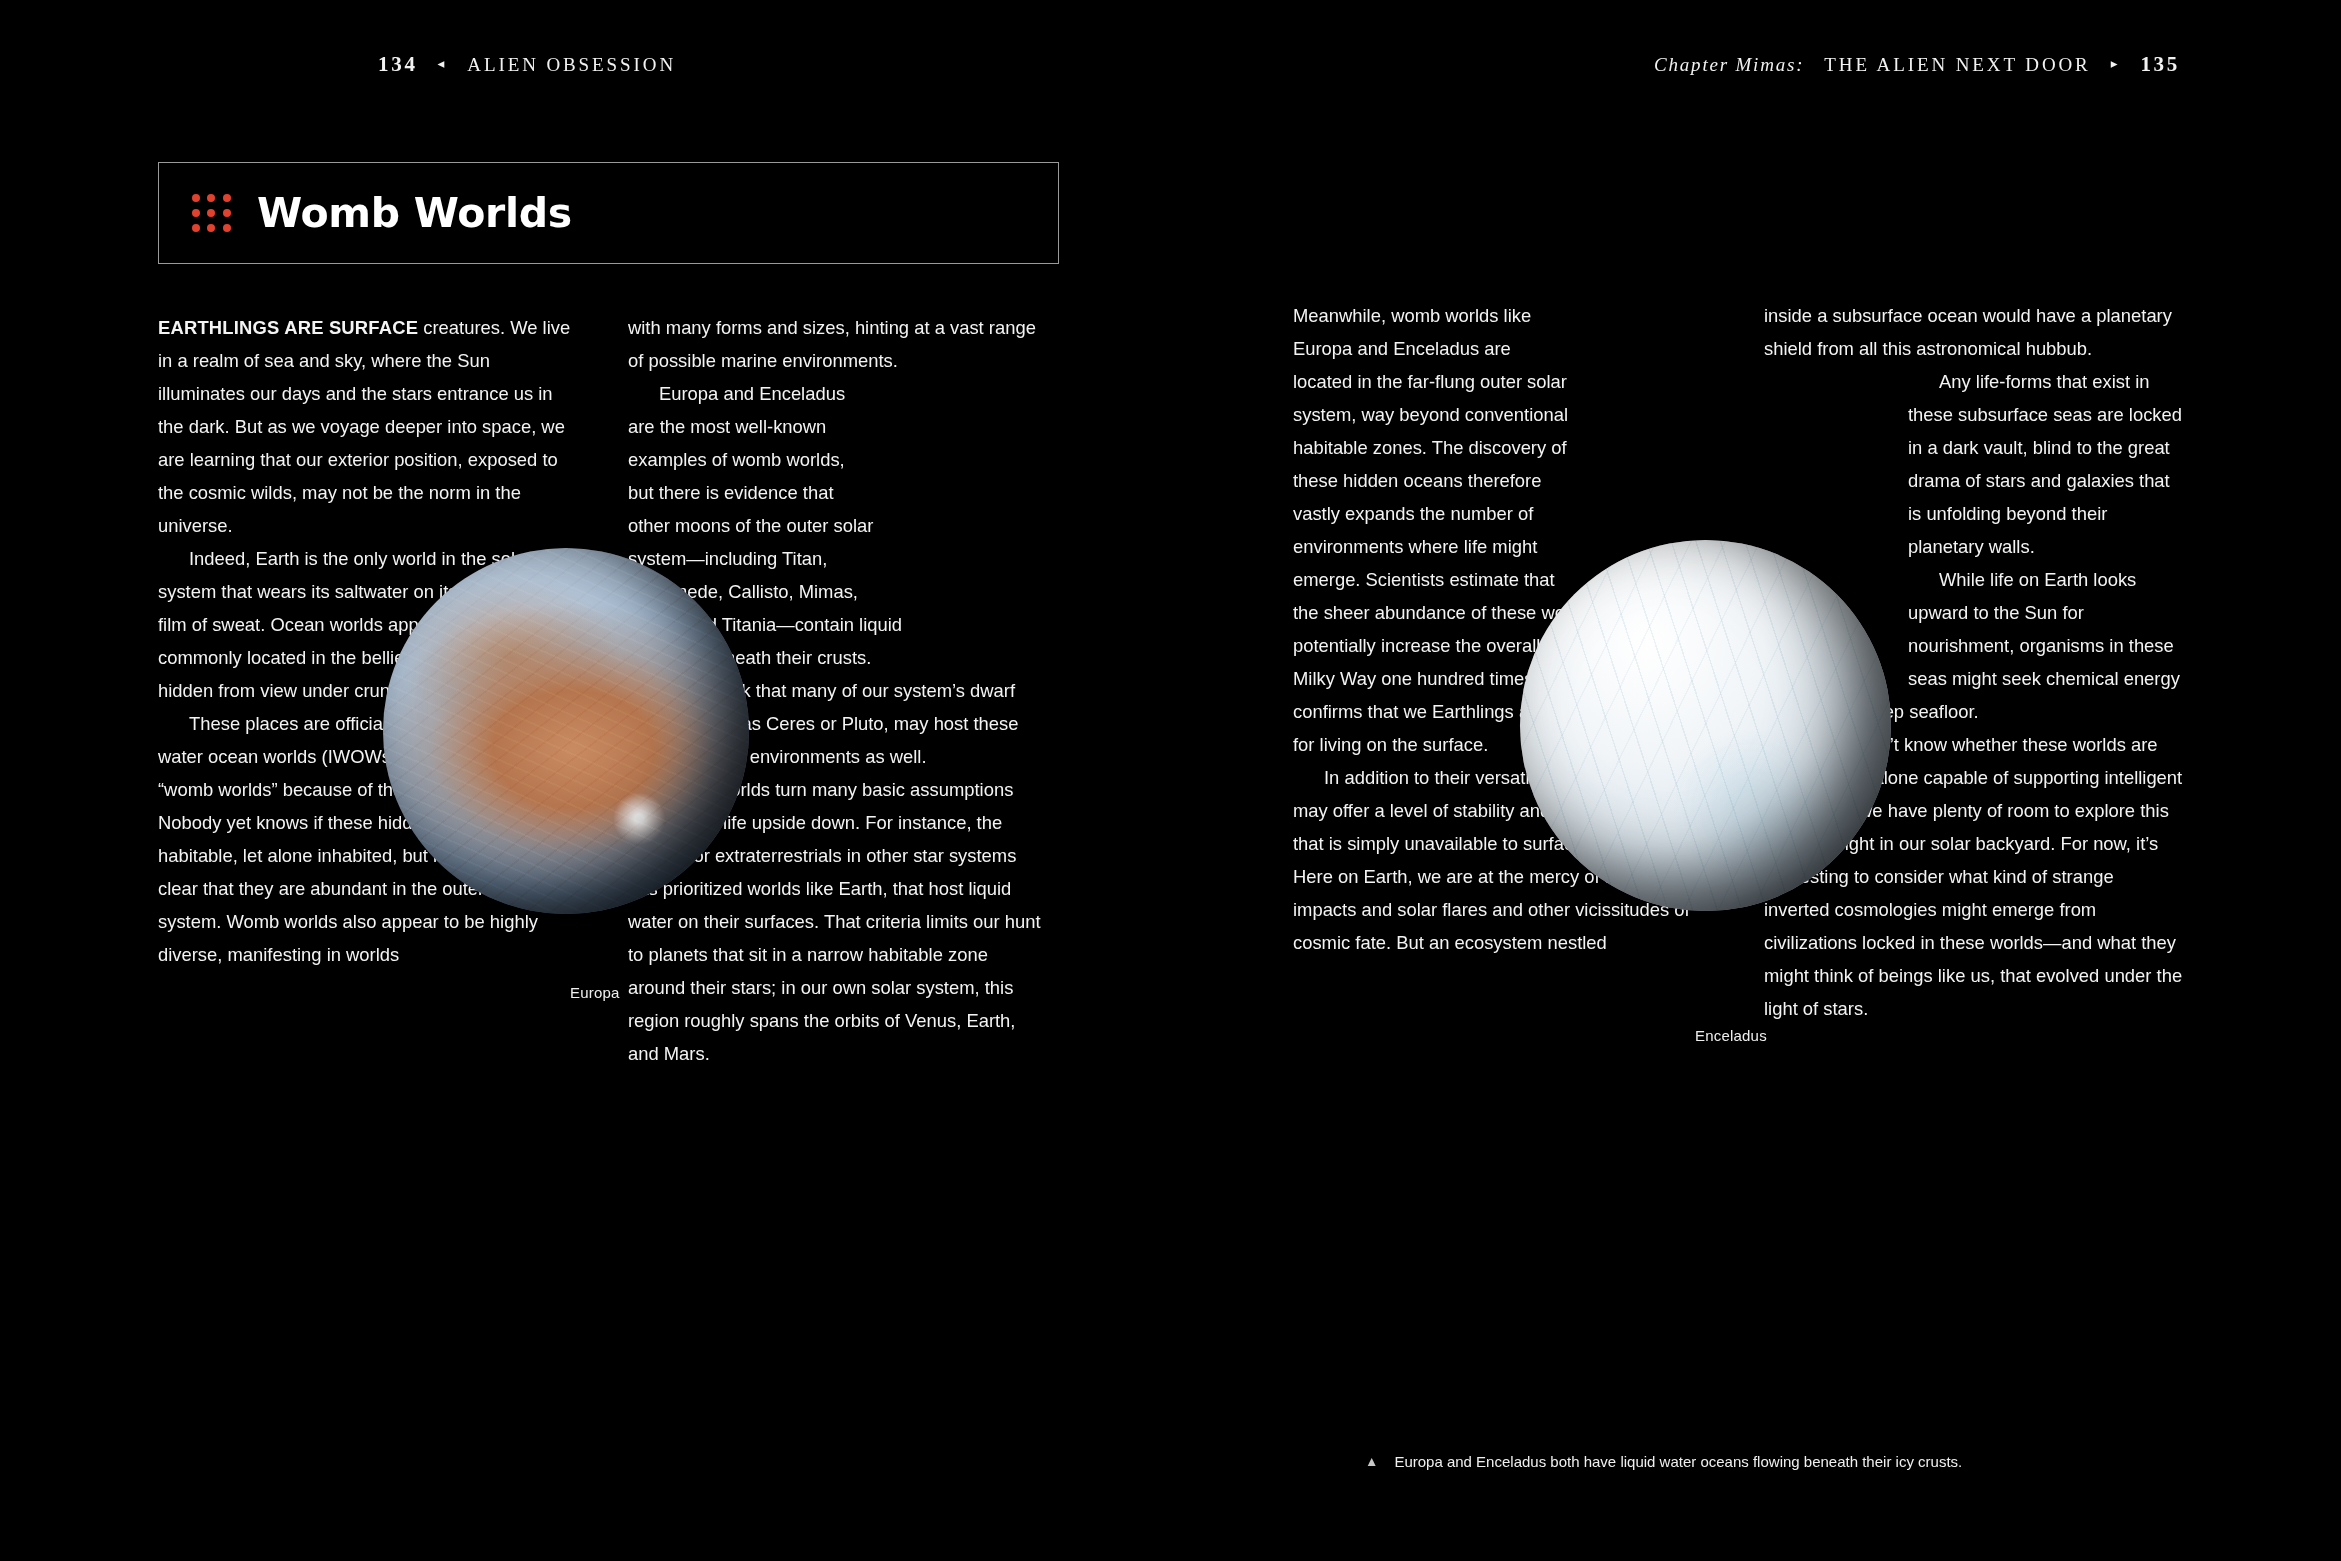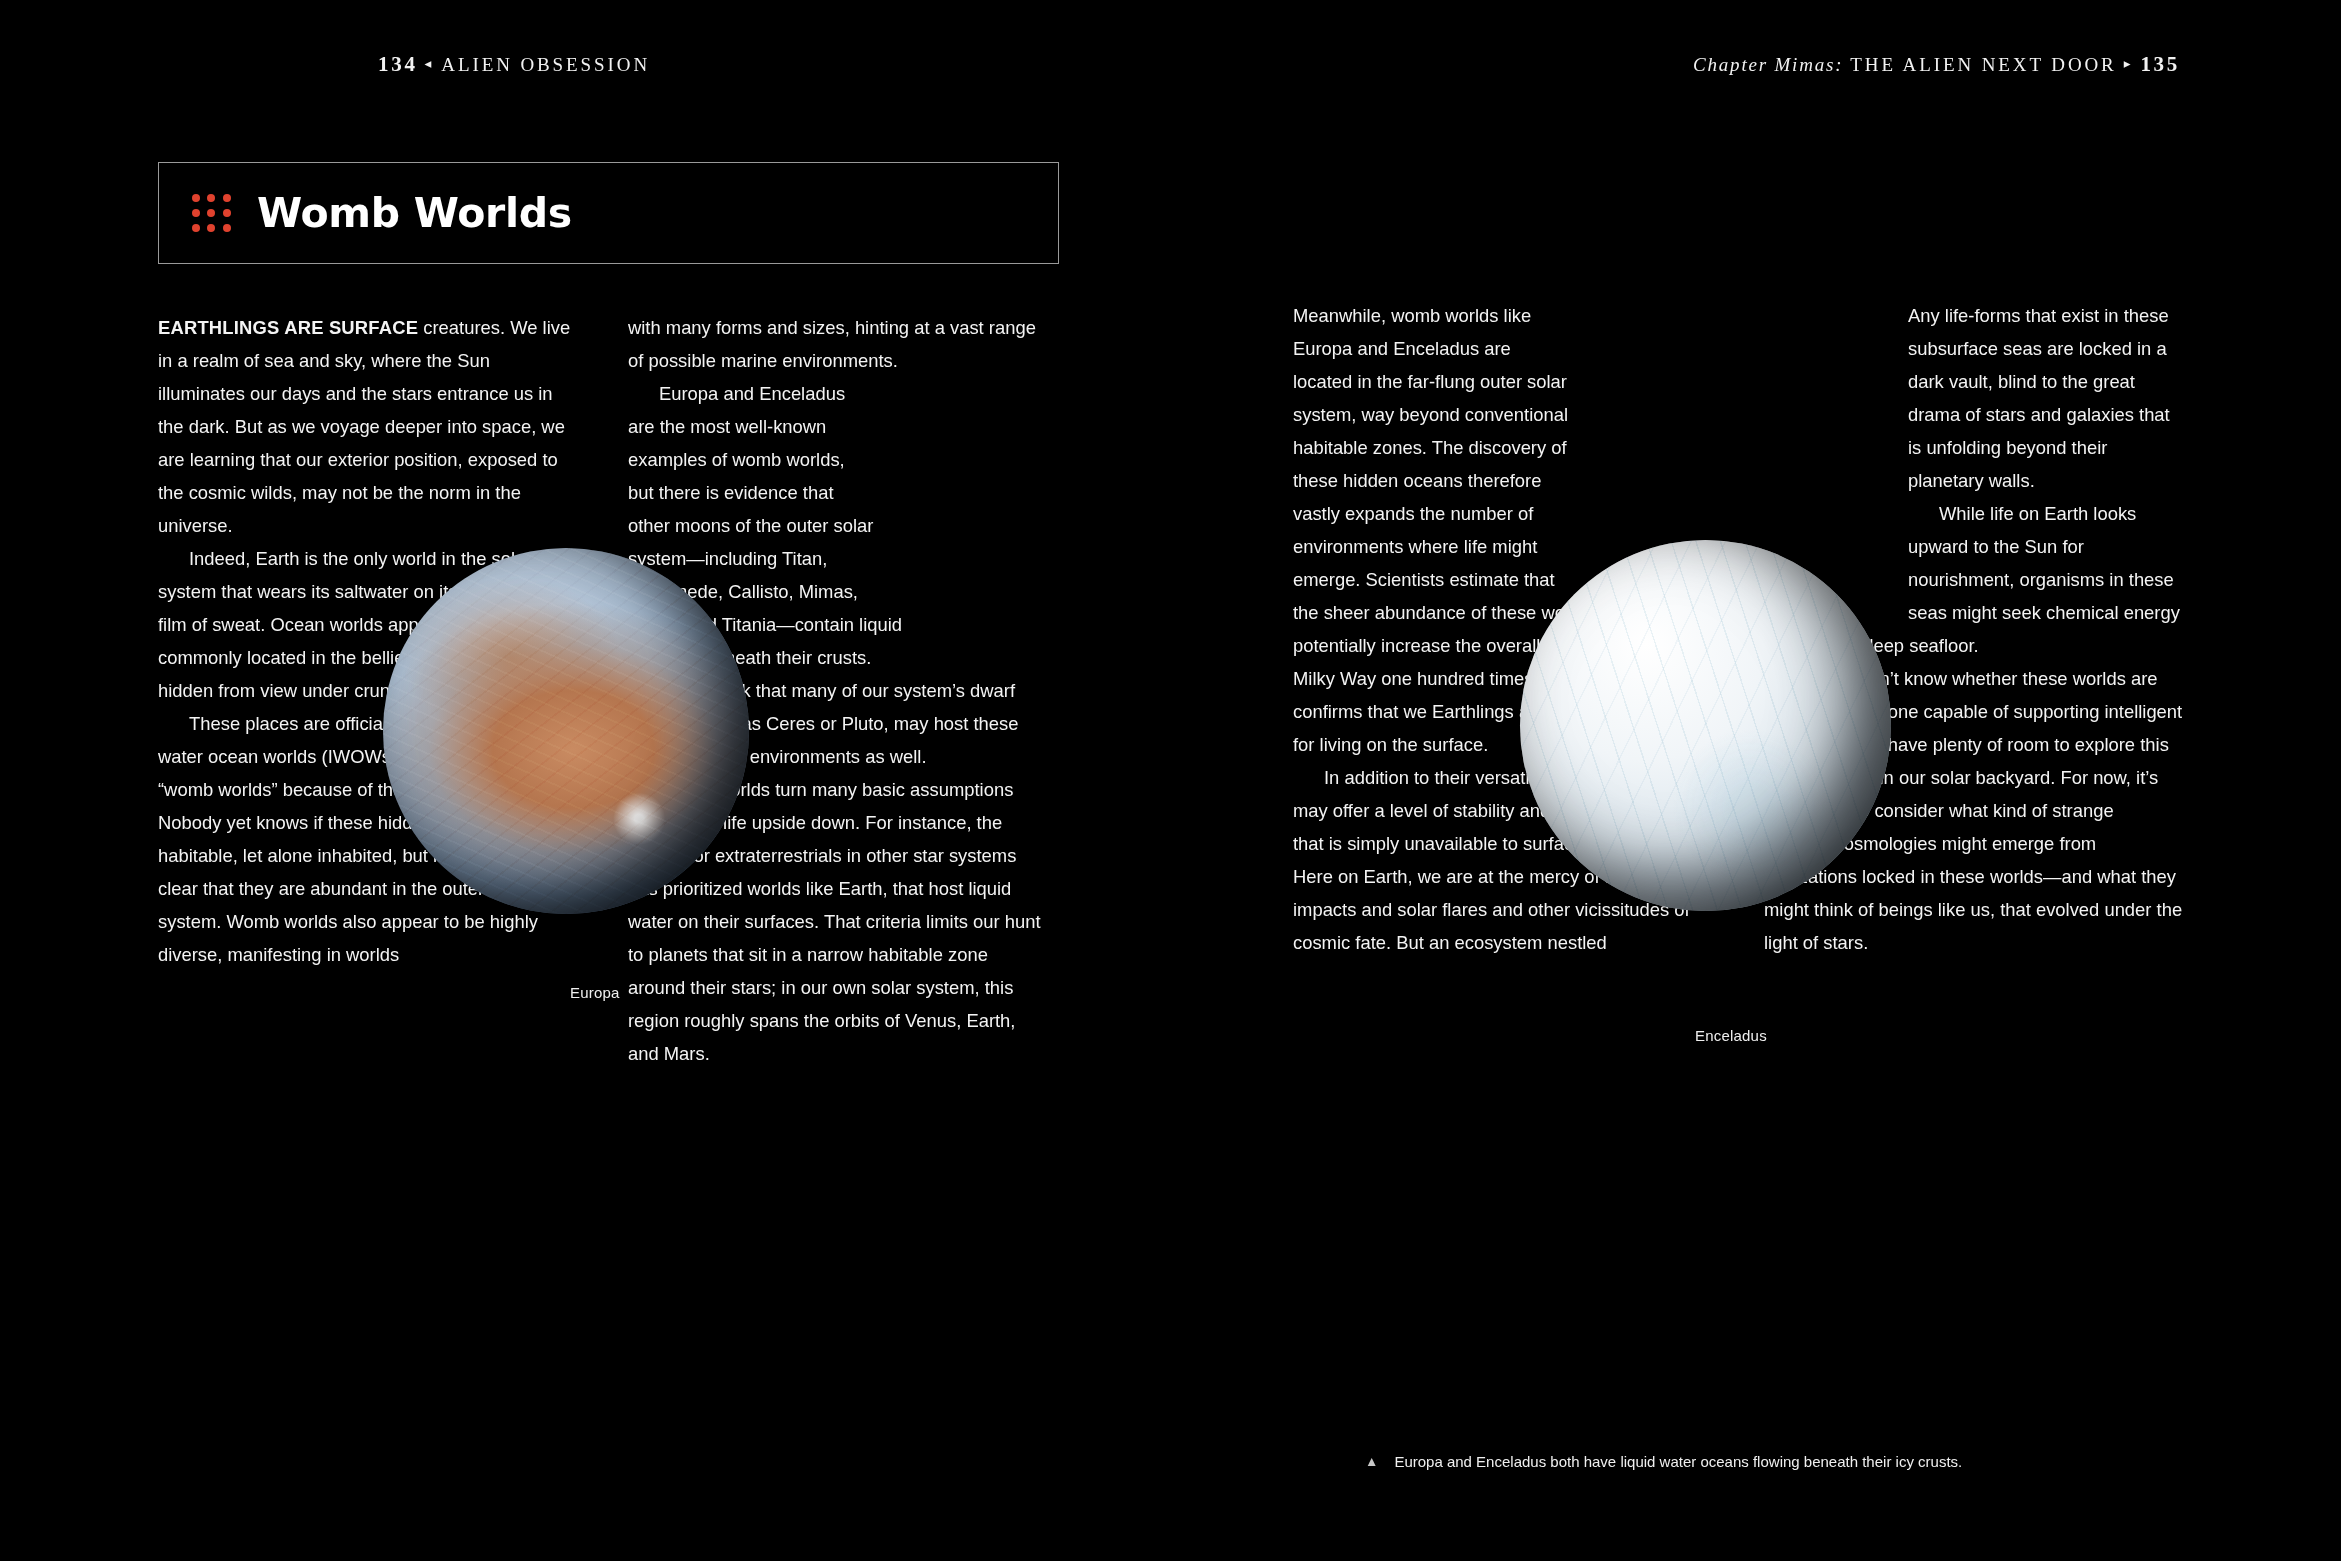--- a/index.html
+++ b/index.html
@@ -20,21 +20,21 @@
   .runhead {
     position: absolute;
     top: 52px;
     font-family: "Liberation Serif", serif;
     font-size: 19px;
     letter-spacing: 2.9px;
     color: #f2f2f2;
     white-space: nowrap;
     display: flex;
     align-items: center;
-    gap: 7px;
+    gap: 20px;
   }
   .runhead.left { left: 378px; }
   .runhead.right { right: 162px; }
   .folio {
     font-weight: bold;
     font-size: 21px;
     letter-spacing: 2.7px;
   }
   .tri {
     font-size: 13.5px;
@@ -248,20 +248,21 @@
 
 <div class="col" id="col3">
   <p>
     <span class="wrap-enc-right"></span>
     <span>Meanwhile, womb worlds like Europa and Enceladus are located in the far-flung outer solar system, way beyond conventional habitable zones. The discovery of these hidden oceans therefore vastly expands the number of environments where life might emerge. Scientists estimate that the sheer abundance of these worlds could potentially increase the overall habitability of the Milky Way one hundred times over, a result which confirms that we Earthlings are galactic weirdos for living on the surface.</span>
   </p>
   <p>In addition to their versatility, womb worlds may offer a level of stability and protection to life that is simply unavailable to surface biospheres. Here on Earth, we are at the mercy of asteroid impacts and solar flares and other vicissitudes of cosmic fate. But an ecosystem nestled</p>
 </div>
 
 <div class="col" id="col4">
+  <p>inside a subsurface ocean would have a planetary shield from all this astronomical hubbub.</p>
   <p>
     <span class="wrap-enc-left"></span>
     <span>Any life-forms that exist in these subsurface seas are locked in a dark vault, blind to the great drama of stars and galaxies that is unfolding beyond their planetary walls.</span>
   </p>
   <p>While life on Earth looks upward to the Sun for nourishment, organisms in these seas might seek chemical energy down in the deep seafloor.</p>
   <p>We still don’t know whether these worlds are habitable, let alone capable of supporting intelligent life, though we have plenty of room to explore this question right in our solar backyard. For now, it’s interesting to consider what kind of strange inverted cosmologies might emerge from civilizations locked in these worlds—and what they might think of beings like us, that evolved under the light of stars.</p>
 </div>
 
 <div class="planet" id="europa"></div>
 <div class="planet-label" id="europa-label">Europa</div>

